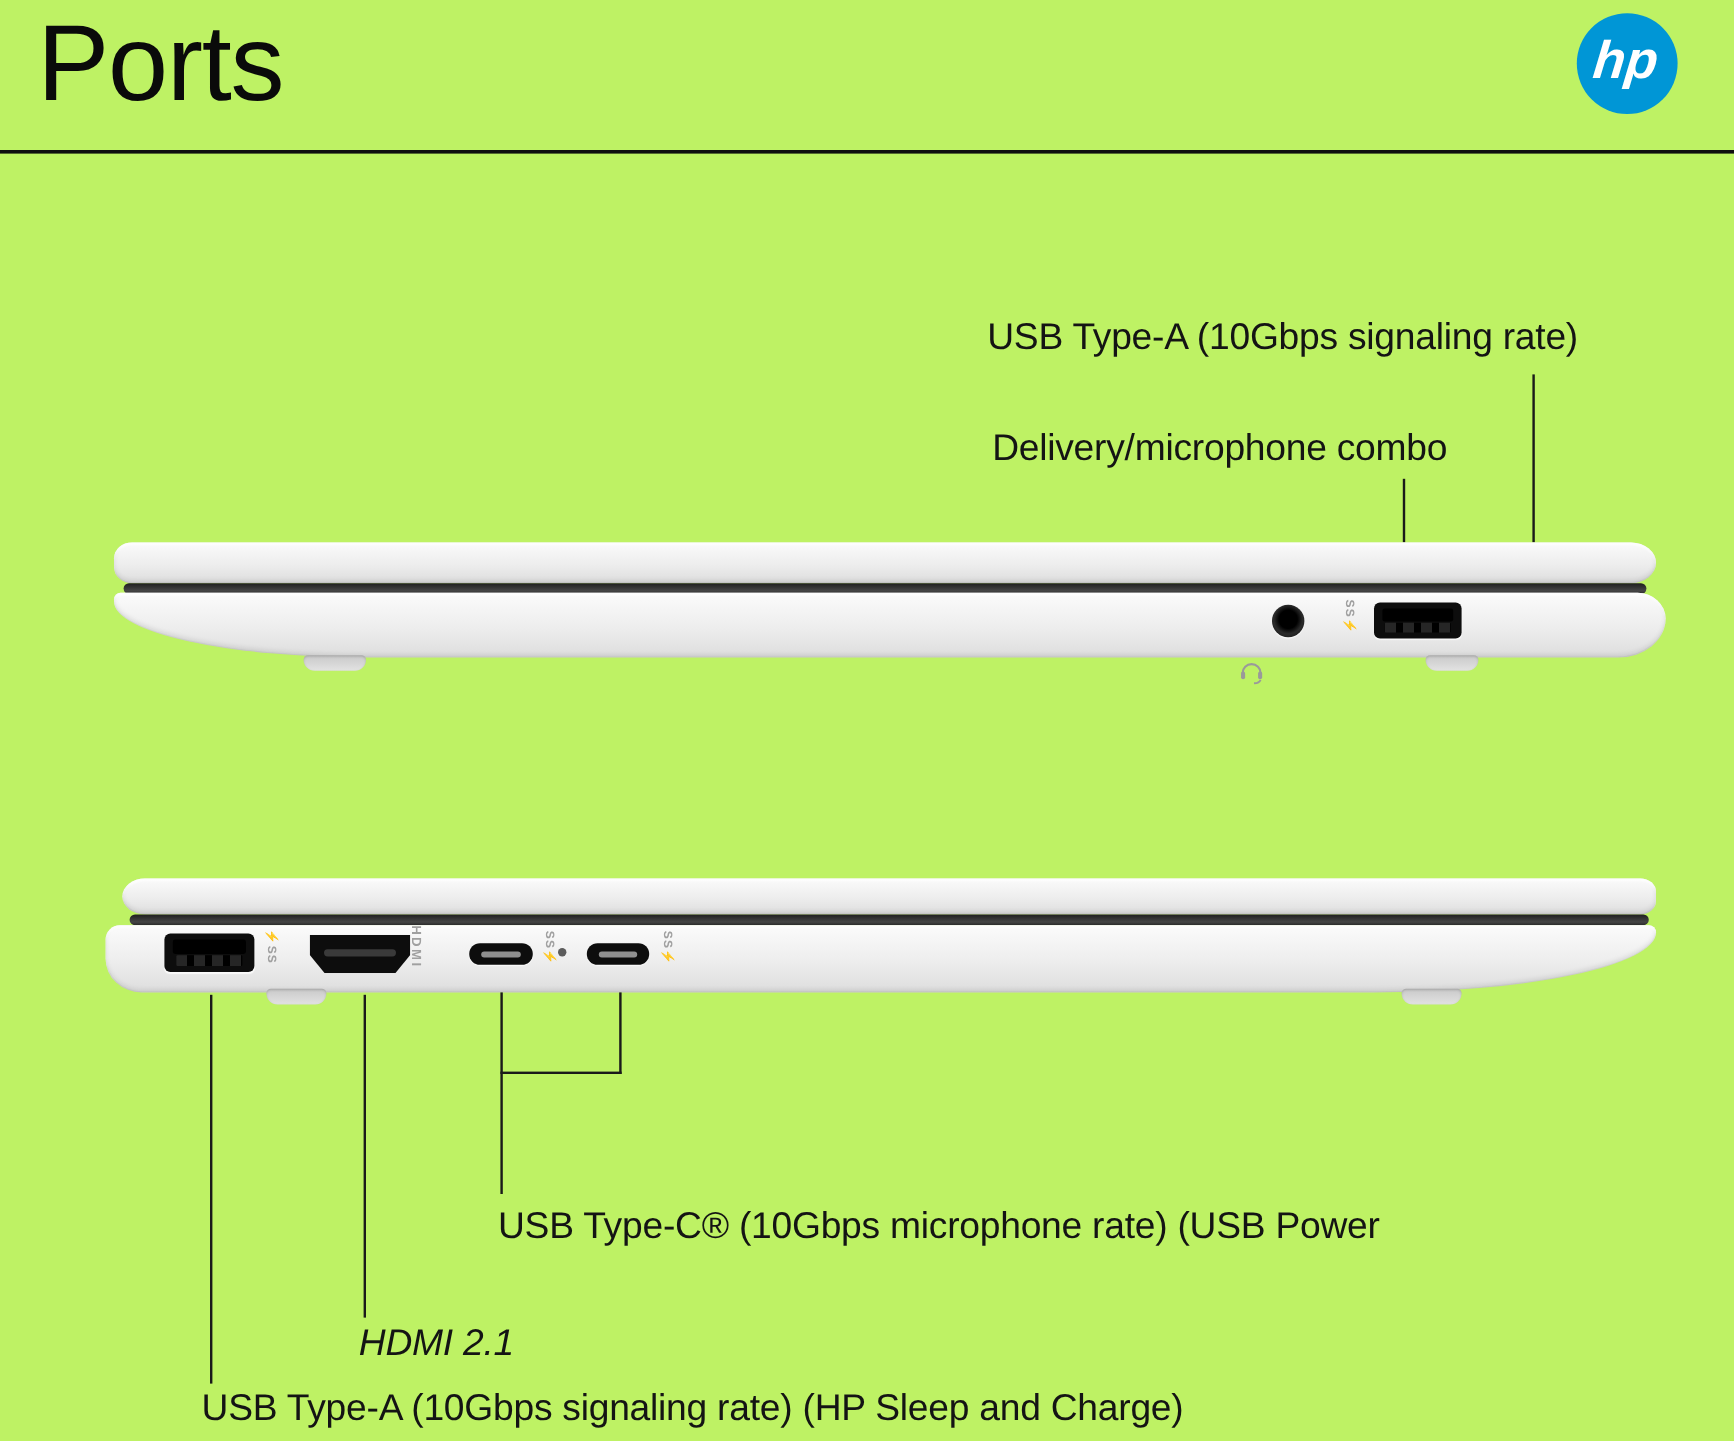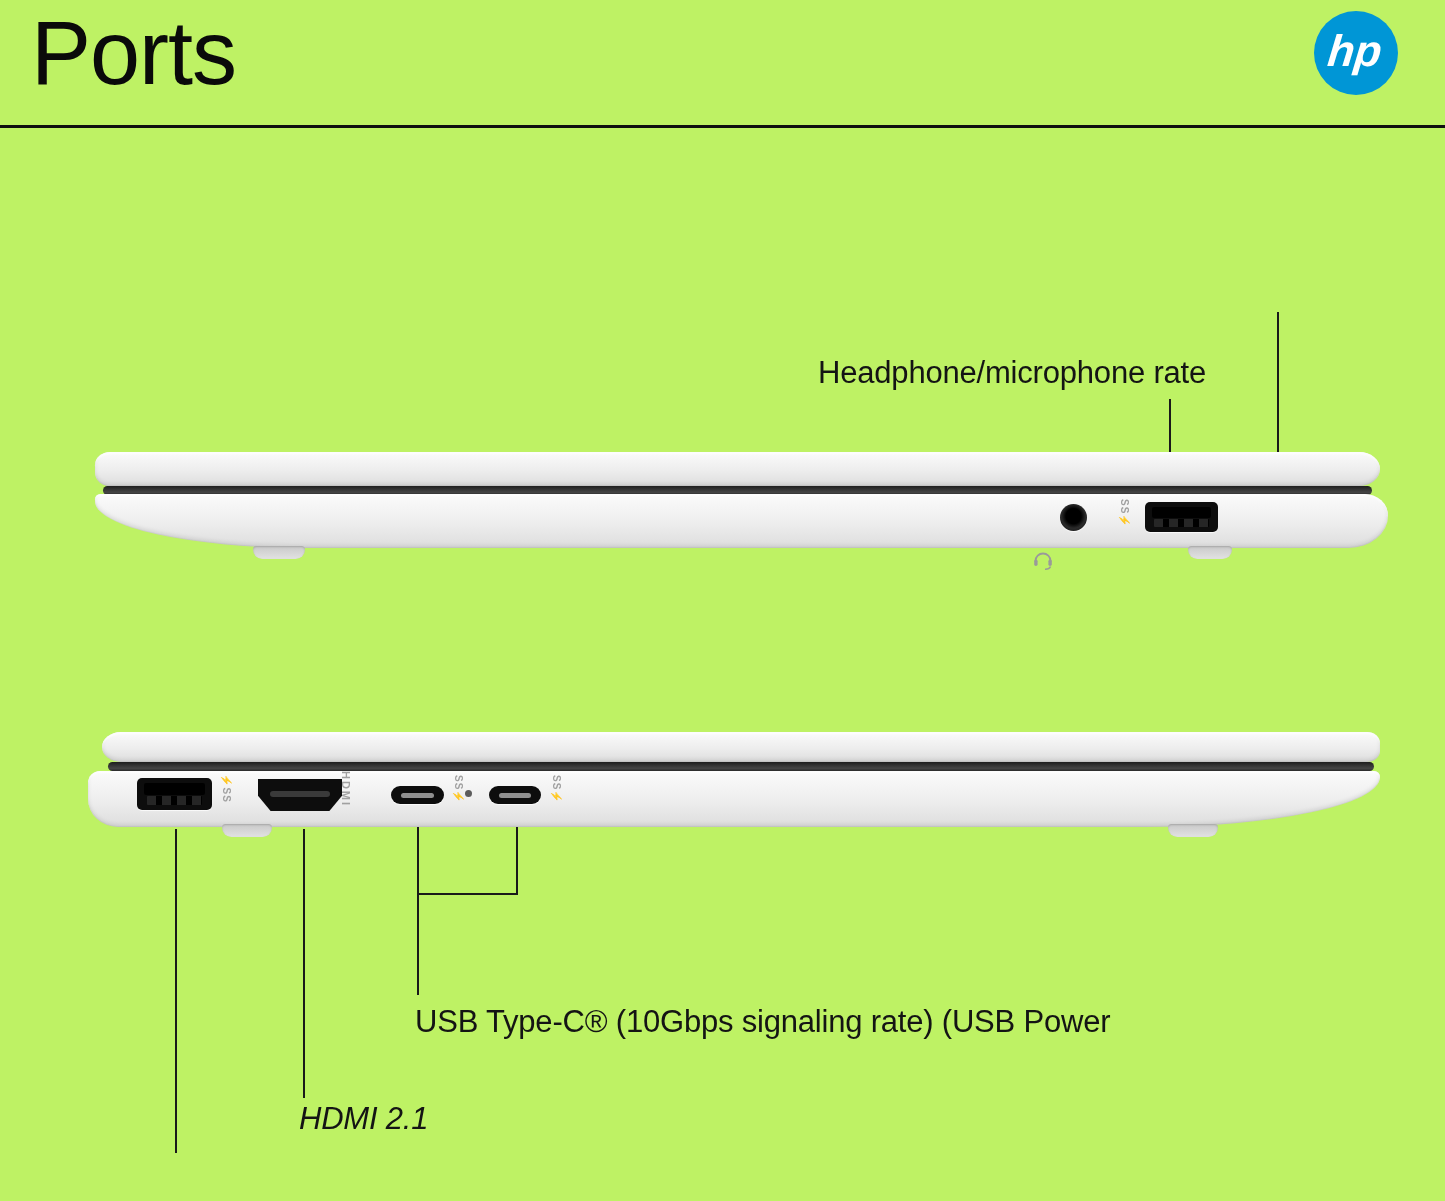--- a/index.html
+++ b/index.html
@@ -119,21 +119,22 @@
 <body>
 
 <div id="canvas">
 
   <div class="abs page-title">Ports</div>
   <div class="abs hp-logo">
     <span>hp</span>
   </div>
   <div class="abs divider"></div>
 
-  <div class="abs callout-label lbl-headphone">Headphone/microphone rate</div>
+  <div class="abs callout-label lbl-usba-top">USB Type-A (10Gbps signaling rate)</div>
+  <div class="abs callout-label lbl-headphone">Delivery/microphone combo</div>
   <div class="abs cline l-usba-top"></div>
   <div class="abs cline l-headphone"></div>
 
   <div class="laptop laptop-right">
     <div class="lid"></div>
     <div class="hinge-gap"></div>
     <div class="base">
 
       <svg class="headset-icon" style="left:936px;top:53px;" viewBox="0 0 24 24">
         <path d="M4.5 14a7.5 7.5 0 0 1 15 0" fill="none" stroke="#9a9a9a" stroke-width="1.8"></path>
@@ -181,17 +182,18 @@
     <div class="foot foot-b"></div>
   </div>
 
   <div class="abs cline l-usba-bottom"></div>
   <div class="abs cline l-hdmi"></div>
   <div class="abs cline l-usbc1"></div>
   <div class="abs cline l-usbc2"></div>
   <div class="abs l-usbc-bridge"></div>
 
   <div class="abs callout-label lbl-usbc">
-    <span>USB Type-C® (10Gbps signaling rate) (USB Power</span>
+    <span>USB Type-C® (10Gbps microphone rate) (USB Power</span>
   </div>
   <div class="abs callout-label lbl-hdmi">HDMI 2.1</div>
+  <div class="abs callout-label lbl-usba-bottom">USB Type-A (10Gbps signaling rate) (HP Sleep and Charge)</div>
 
 </div>
 
 </body></html>

